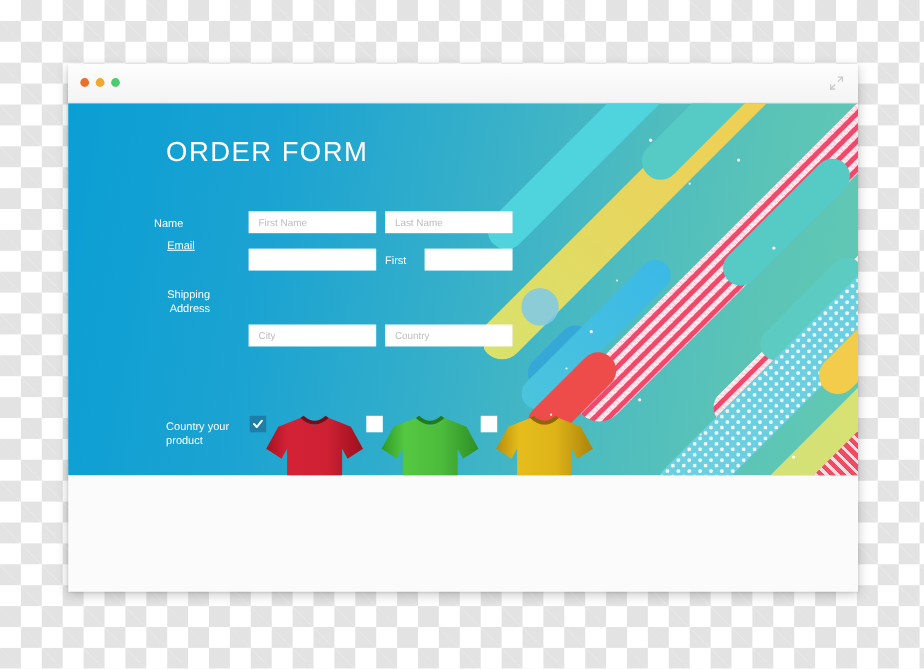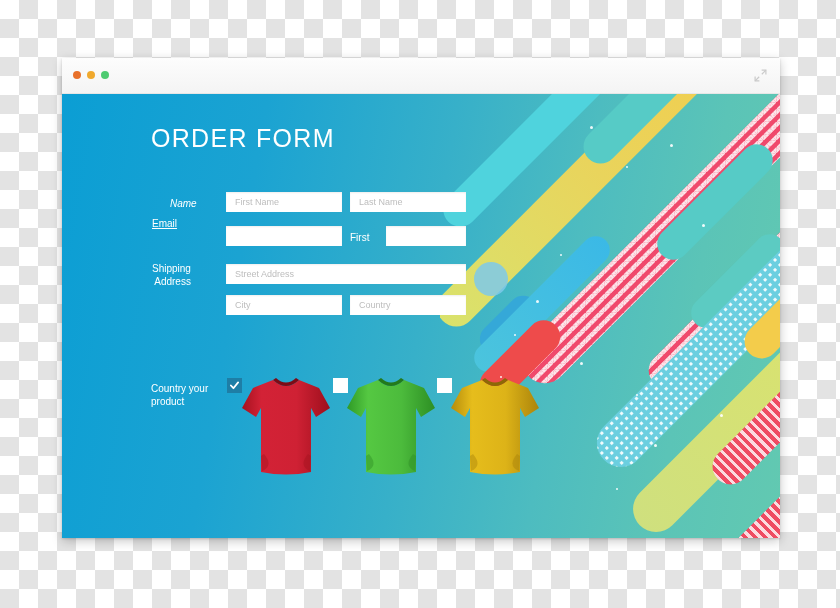--- a/index.html
+++ b/index.html
@@ -49,21 +49,21 @@
 
   #expand-icon {
     position:absolute; right: 13px; top: 11px;
     width: 13px; height: 13px; opacity: .42;
   }
 
   
   #page {
     position: relative;
     width: 718px;
-    height: 444px;
+    height: 338px;
     overflow: hidden;
     background: linear-gradient(100deg, #0b9ed4 0%, #1ba3d2 26%, #37b0c9 50%, #4dbcc0 68%, #5bc4b7 84%, #62c9b1 100%);
   }
 
   
   #deco {
     position: absolute;
     right: 0; top: 0;
     width: 340px; height: 444px;
     overflow: hidden;
@@ -210,34 +210,33 @@
         <div class="speck" style="left:256px;top:246px;width:2px;height:2px;"></div>
         <div class="speck" style="left:280px;top:320px;width:3px;height:3px;"></div>
         <div class="speck" style="left:60px;top:282px;width:2px;height:2px;"></div>
         <div class="speck" style="left:176px;top:394px;width:2px;height:2px;"></div>
       </div>
 
       <div id="form">
 
         <div id="title">ORDER FORM</div>
 
-        <div class="row-label" style="left:108px;top:103px;font-style:italic;">Name</div>
+        <div class="row-label" style="left:78px;top:103px;">Name</div>
         <input class="field" style="left: 164px; top: 98px; width: 116px; height: 20px;" placeholder="First Name">
         <input class="field" style="left: 288px; top: 98px; width: 116px; height: 20px;" placeholder="Last Name">
 
         <div class="row-label" style="left:90px;top:123px;text-decoration:underline;">Email</div>
         <input class="field" style="left: 164px; top: 132px; width: 116px; height: 20px;" placeholder="">
         <div class="row-label" style="left:288px;top:137px;">First</div>
         <input class="field" style="left: 324px; top: 132px; width: 80px; height: 20px;" placeholder="">
 
         <div class="row-label" style="left:90px;top:168px;text-align:right;">
           <div>Shipping</div>
           <div>Address</div>
         </div>
-        <input class="field" style="left: 164px; top: 170px; width: 240px; height: 20px;" placeholder="Street Address">
         <input class="field" style="left: 164px; top: 201px; width: 116px; height: 20px;" placeholder="City">
         <input class="field" style="left: 288px; top: 201px; width: 116px; height: 20px;" placeholder="Country">
 
         <div id="select-label" class="row-label">
           <div>Country your</div>
           <div>product</div>
         </div>
 
         <div class="prod-check on" style="left:165px;top:284px;">
           <svg class="tick" viewBox="0 0 10 10">

